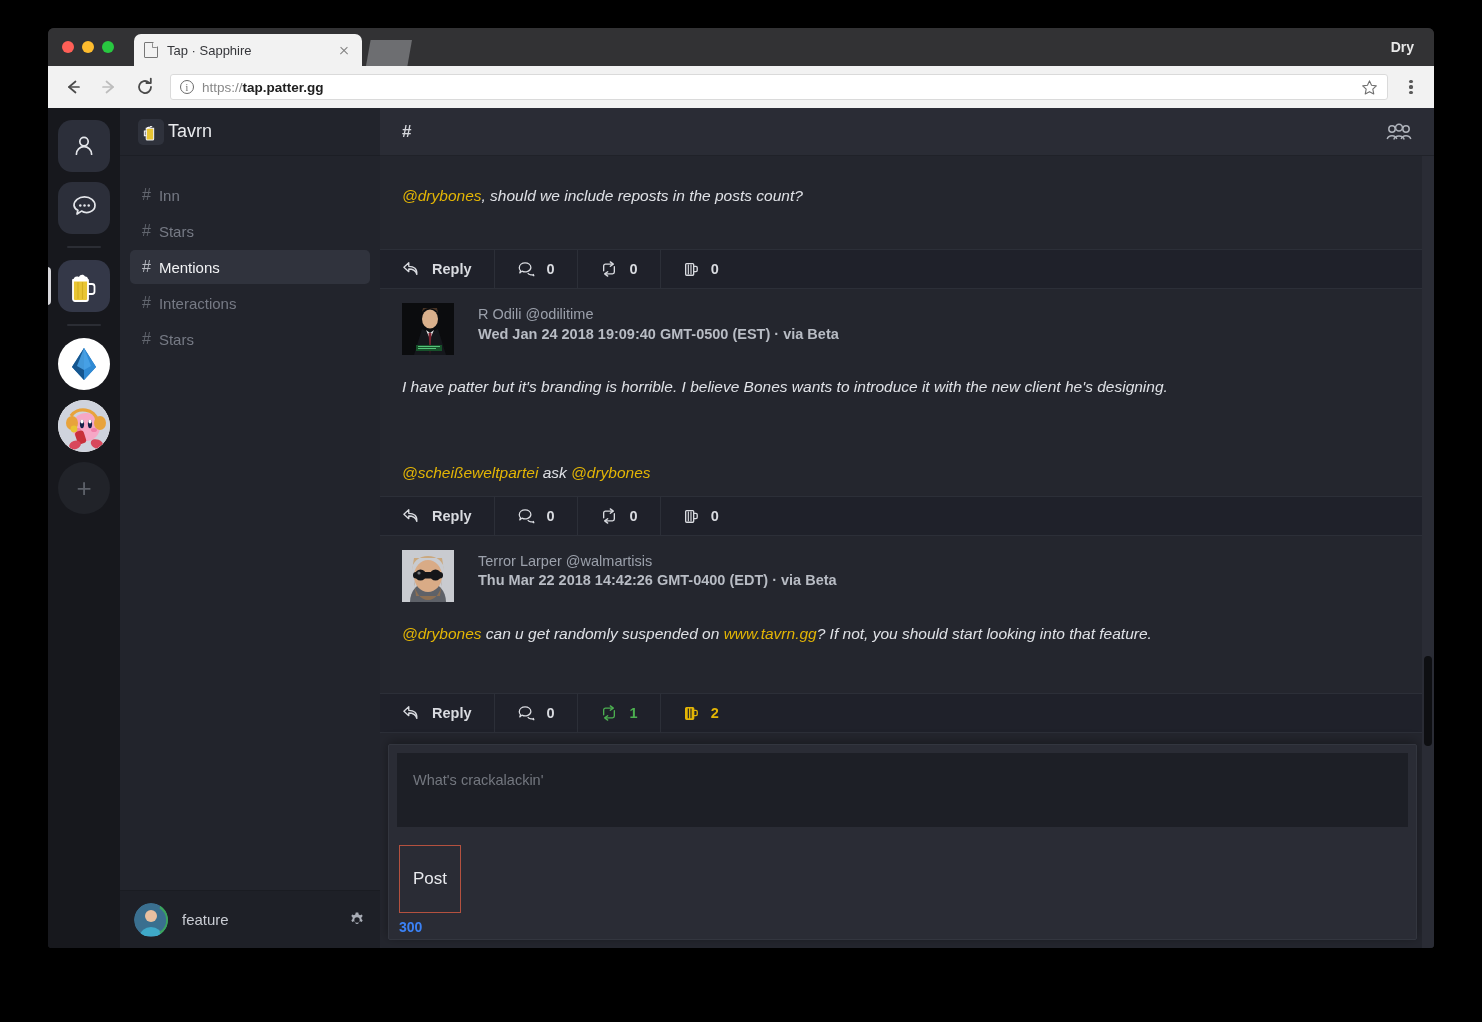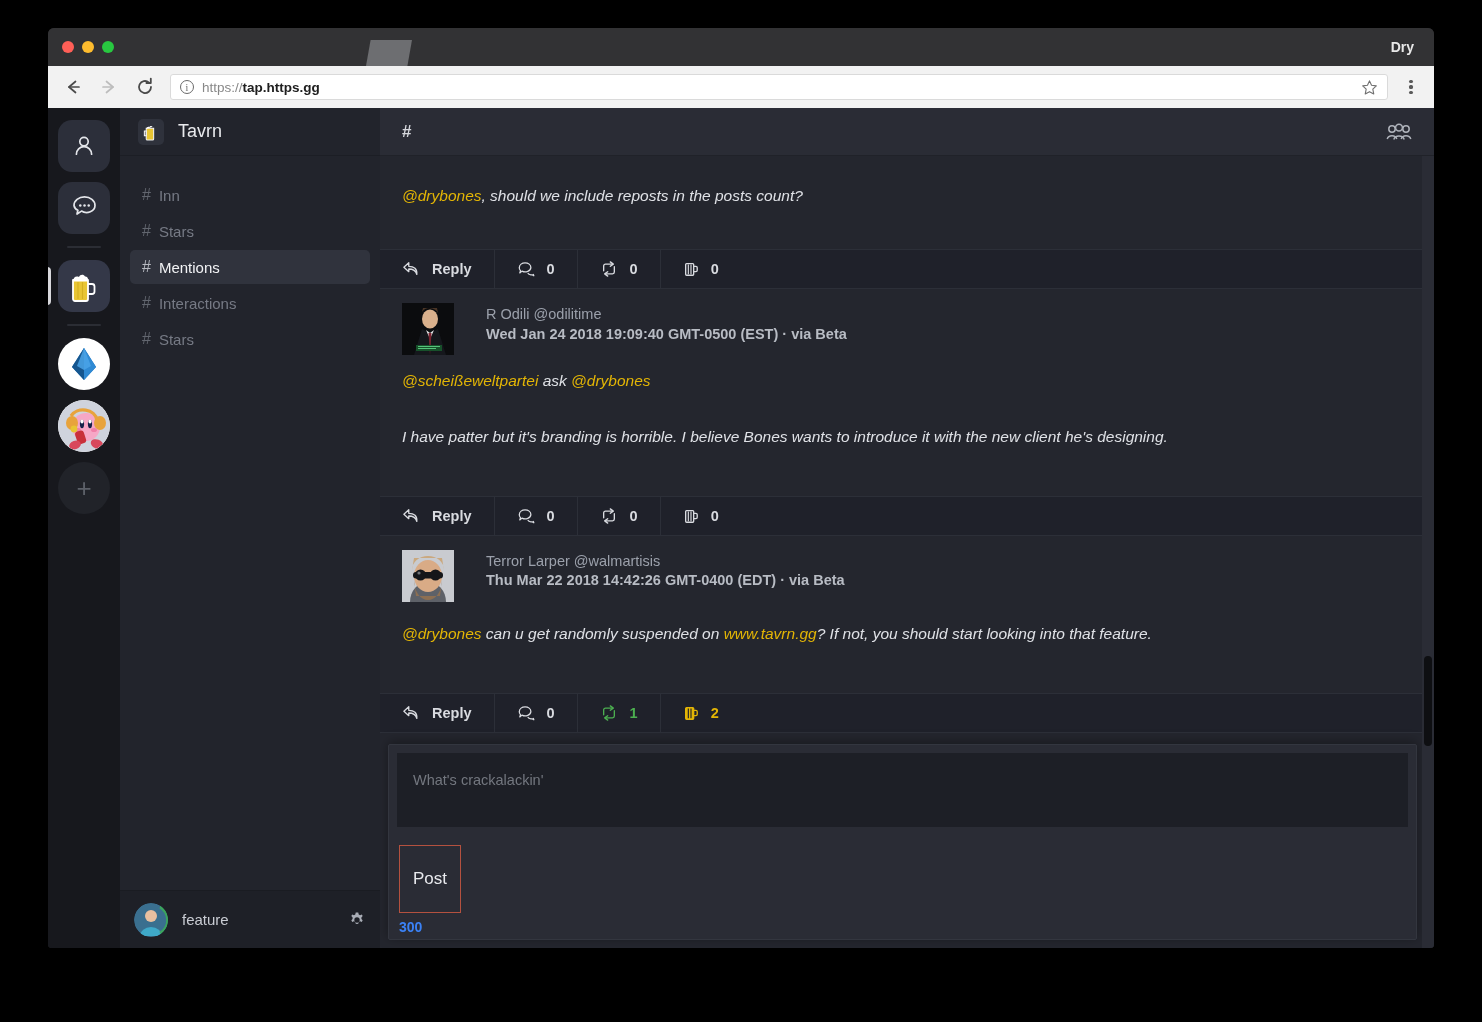--- a/index.html
+++ b/index.html
@@ -184,21 +184,21 @@
   
   .channels {
     width: 260px; flex: 0 0 auto;
     background: #22242c;
     display: flex; flex-direction: column;
     position: relative;
   }
   .guild-head {
     height: 48px; flex: 0 0 auto;
     display: flex; align-items: center;
-    padding: 0 18px; gap: 14px;
+    padding: 0 18px; gap: 4px;
     background: #22242c;
     border-bottom: 1px solid #1c1e25;
   }
   .guild-icon {
     width: 26px; height: 26px; border-radius: 5px;
     background: #2f323c;
     display: flex; align-items: center; justify-content: center;
   }
   .guild-name { font-size: 18px; color: #e9eaed; }
 
@@ -241,21 +241,21 @@
   .members-icon { margin-left: auto; width: 26px; height: 20px; }
 
   .feed {
     flex: 1; position: relative;
     overflow: hidden;
     background: #24262e;
   }
 
   .post { background: #24262e; }
   .post-author {
-    display: flex; gap: 32px;
+    display: flex; gap: 24px;
     padding: 14px 22px 0 22px;
   }
   .pa-avatar { width: 52px; height: 52px; flex: 0 0 auto; overflow: hidden; background:#3a3d46; }
   .pa-meta { padding-top: 2px; }
   .pa-name { font-size: 14.5px; color: #9ba0ab; line-height: 1.35; }
   .pa-time { font-size: 14.5px; color: #b8bcc4; line-height: 1.35; font-weight: bold; }
 
   .post-body {
     padding: 18px 22px 22px 22px;
     font-size: 15.5px; color: #dfe1e6; line-height: 1.5; font-style: italic;
@@ -335,20 +335,25 @@
 
 <div class="browser-window">
 
   <div class="titlebar">
     <div class="traffic">
       <i class="t-red"></i>
       <i class="t-yellow"></i>
       <i class="t-green"></i>
     </div>
 
+    <div class="tab">
+      <span class="tab-favicon"></span>
+      <span class="tab-title">Tap · Sapphire</span>
+      <span class="tab-close"></span>
+    </div>
     <div class="tab-stub"></div>
 
     <div class="win-label">Dry</div>
   </div>
 
   <div class="toolbar">
     <span class="nav-btn">
       <svg width="22" height="22" viewBox="0 0 22 22">
           <path d="M13.5 5.5 L7 11 L13.5 16.5" fill="none" stroke="#4a4a4a" stroke-width="1.7" stroke-linecap="round" stroke-linejoin="round"></path>
           <path d="M7 11 H17" stroke="#4a4a4a" stroke-width="1.7" stroke-linecap="round"></path>
@@ -362,21 +367,21 @@
     </span>
     <span class="nav-btn">
       <svg width="22" height="22" viewBox="0 0 22 22">
           <path d="M17 11 a6 6 0 1 1 -2.2 -4.6" fill="none" stroke="#4a4a4a" stroke-width="1.8" stroke-linecap="round"></path>
           <path d="M16.8 2.6 V7 H12.4" fill="none" stroke="#4a4a4a" stroke-width="1.8" stroke-linecap="round" stroke-linejoin="round"></path>
         </svg>
     </span>
 
     <div class="omnibox">
       <span class="info-icon">i</span>
-      <span class="url"><span>https://</span><b>tap.https.gg</b></span>
+      <span class="url"><span>https://</span><b>tap.patter.gg</b></span>
       <span class="star-icon">
         <svg width="17" height="17" viewBox="0 0 20 20">
             <path d="M10 2.2 L12.4 7.4 L18 8.1 L13.9 12 L15 17.6 L10 14.9 L5 17.6 L6.1 12 L2 8.1 L7.6 7.4 Z" fill="none" stroke="#707070" stroke-width="1.3" stroke-linejoin="round"></path>
           </svg>
       </span>
     </div>
 
     <span class="menu-dots">
         <i></i>
         <i></i>
@@ -572,25 +577,25 @@
                 <rect x="14" y="42" width="26" height="6" fill="#17502a"></rect>
                 <rect x="16" y="43" width="22" height="1" fill="#55c27a"></rect>
                 <rect x="16" y="45" width="18" height="1" fill="#55c27a"></rect>
               </svg>
             </span>
             <span class="pa-meta">
               <span class="pa-name" style="display:block">R Odili @odilitime</span>
               <span class="pa-time" style="display:block">Wed Jan 24 2018 19:09:40 GMT-0500 (EST) · via Beta</span>
             </span>
           </div>
+          <div class="post-body" style="padding-top:20px;padding-bottom:48px;">
+            <span>I have patter but it's branding is horrible. I believe Bones wants to introduce it with the new client he's designing.</span>
+          </div>
           <div class="post-body tight">
             <span class="mention">@scheißeweltpartei</span><span> ask </span><span class="mention">@drybones</span>
-          </div>
-          <div class="post-body" style="padding-top:20px;padding-bottom:48px;">
-            <span>I have patter but it's branding is horrible. I believe Bones wants to introduce it with the new client he's designing.</span>
           </div>
           <div class="actions">
             <div class="act">
               <svg width="18" height="16" viewBox="0 0 20 18">
                   <path d="M7.5 2 L2 7 L7.5 12 V9 c5 0 8 2 9 6 c.6 -6 -3 -9 -9 -9 Z" fill="none" stroke="currentColor" stroke-width="1.5" stroke-linejoin="round"></path>
                 </svg>
               <span>Reply</span>
             </div>
             <div class="act">
               <svg width="18" height="16" viewBox="0 0 20 18">

